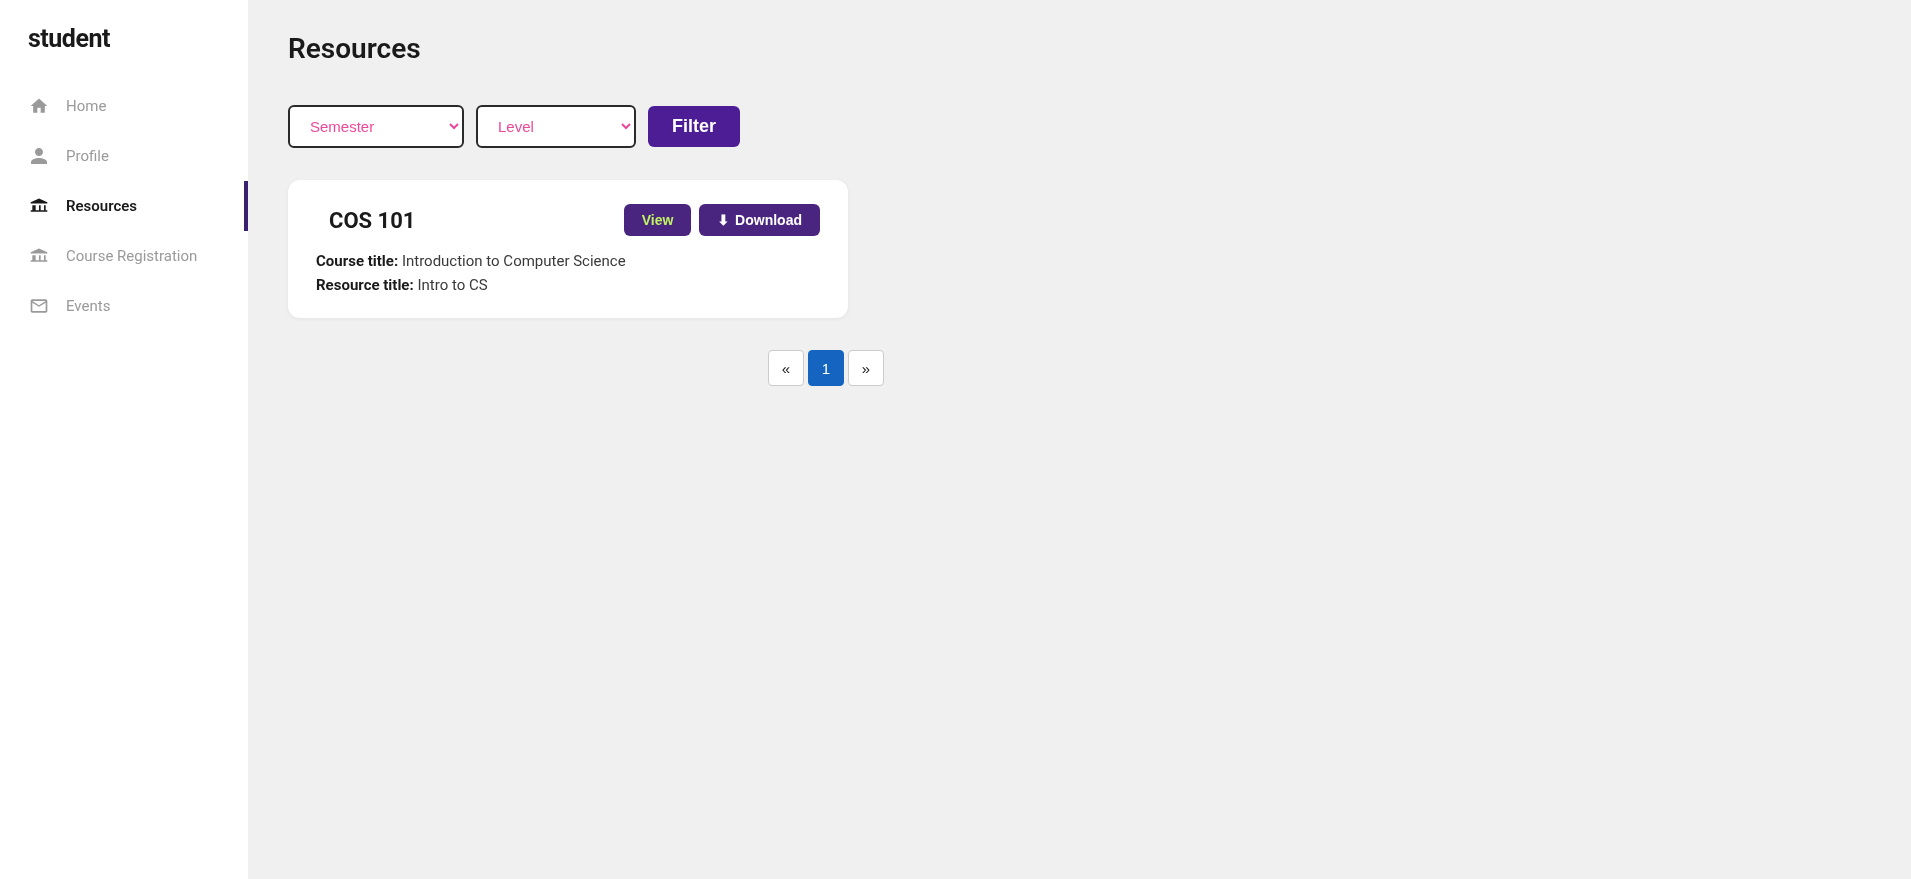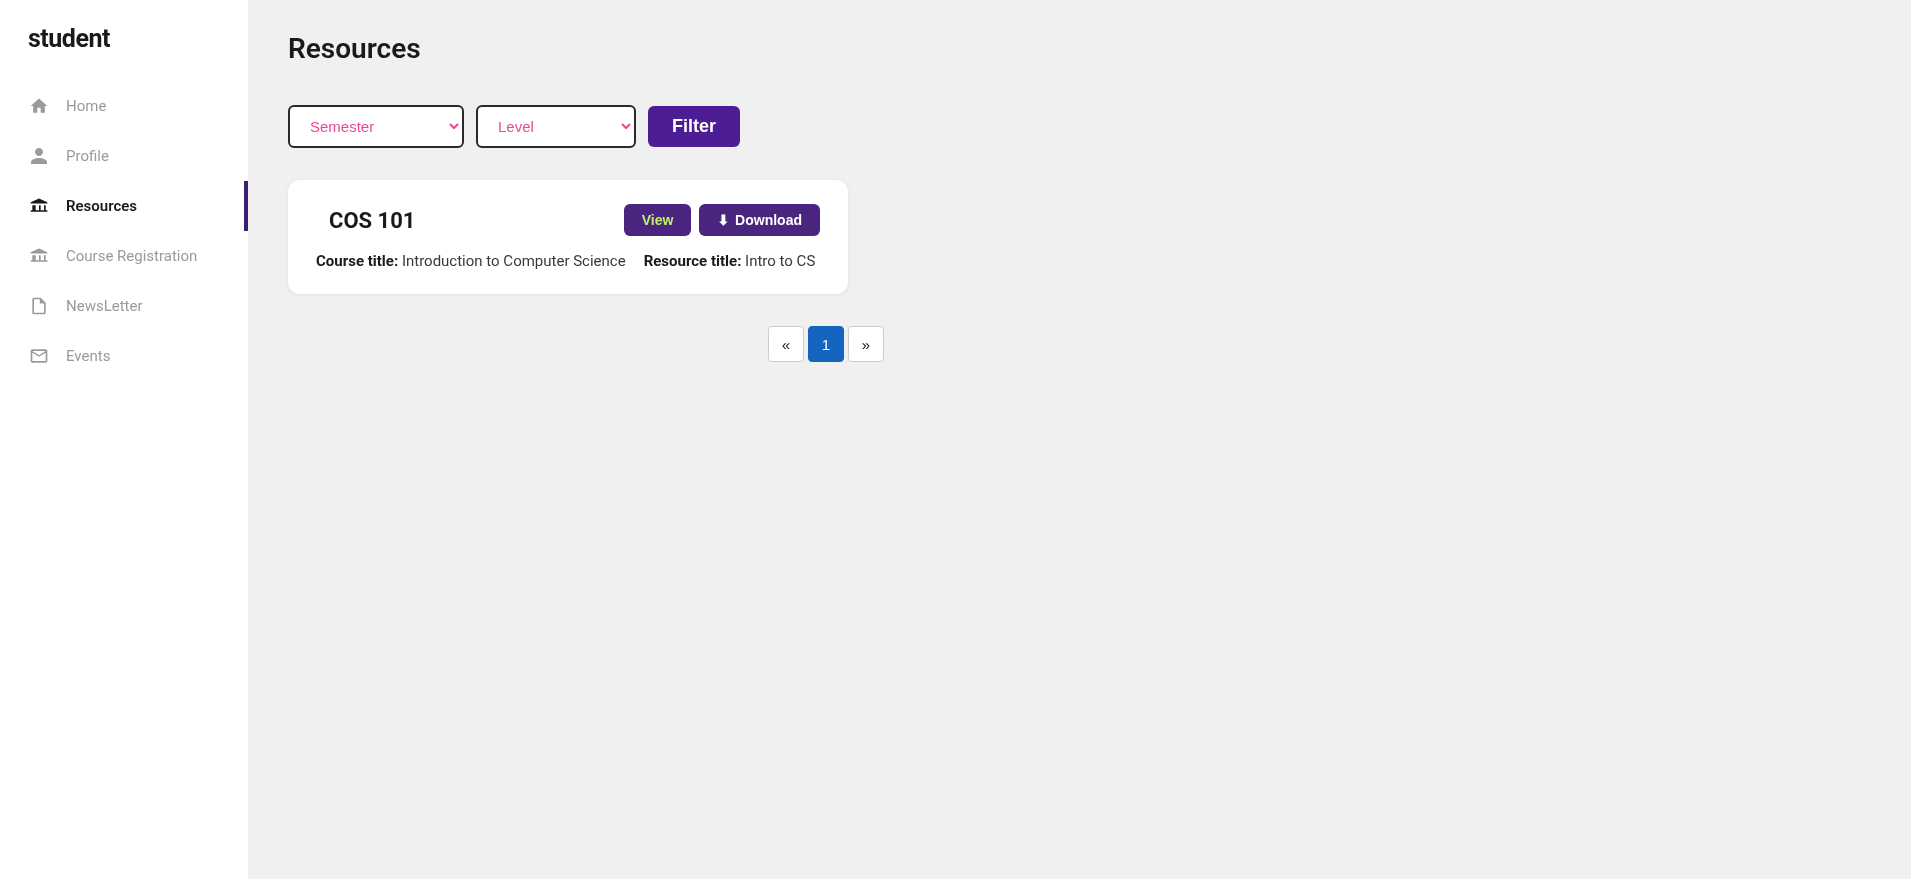--- a/index.html
+++ b/index.html
@@ -194,22 +194,22 @@
       font-size: 14px;
       font-weight: 600;
       cursor: pointer;
       display: flex;
       align-items: center;
       gap: 6px;
     }
 
     .resource-info {
       display: flex;
-      flex-direction: row;
-      gap: 18px;
+      flex-direction: column;
+      gap: 6px;
     }
 
     .resource-info-line {
       font-size: 15px;
       color: #1a1a1a;
     }
 
     .resource-info-line strong {
       font-weight: 700;
     }
@@ -286,28 +286,20 @@
 
     <div class="sidebar-item">
       <div class="sidebar-icon">
         <svg viewBox="0 0 24 24" xmlns="http://www.w3.org/2000/svg">
           <path d="M12 3L2 7.5V9h20V7.5L12 3zm-8 8v6H2v2h20v-2h-2v-6h-2v6h-4v-6h-2v6H8v-6H4z"></path>
         </svg>
       </div>
       <span class="sidebar-label">Course Registration</span>
     </div>
 
-    <div class="sidebar-item">
-      <div class="sidebar-icon">
-        <svg viewBox="0 0 24 24" xmlns="http://www.w3.org/2000/svg">
-          <path d="M14 2H6c-1.1 0-2 .9-2 2v16c0 1.1.9 2 2 2h12c1.1 0 2-.9 2-2V8l-6-6zm4 18H6V4h7v5h5v11z"></path>
-        </svg>
-      </div>
-      <span class="sidebar-label">NewsLetter</span>
-    </div>
 
     <div class="sidebar-item">
       <div class="sidebar-icon">
         <svg viewBox="0 0 24 24" xmlns="http://www.w3.org/2000/svg">
           <path d="M20 4H4c-1.1 0-2 .9-2 2v12c0 1.1.9 2 2 2h16c1.1 0 2-.9 2-2V6c0-1.1-.9-2-2-2zm0 14H4V8l8 5 8-5v10zm-8-7L4 6h16l-8 5z"></path>
         </svg>
       </div>
       <span class="sidebar-label">Events</span>
     </div>
 

